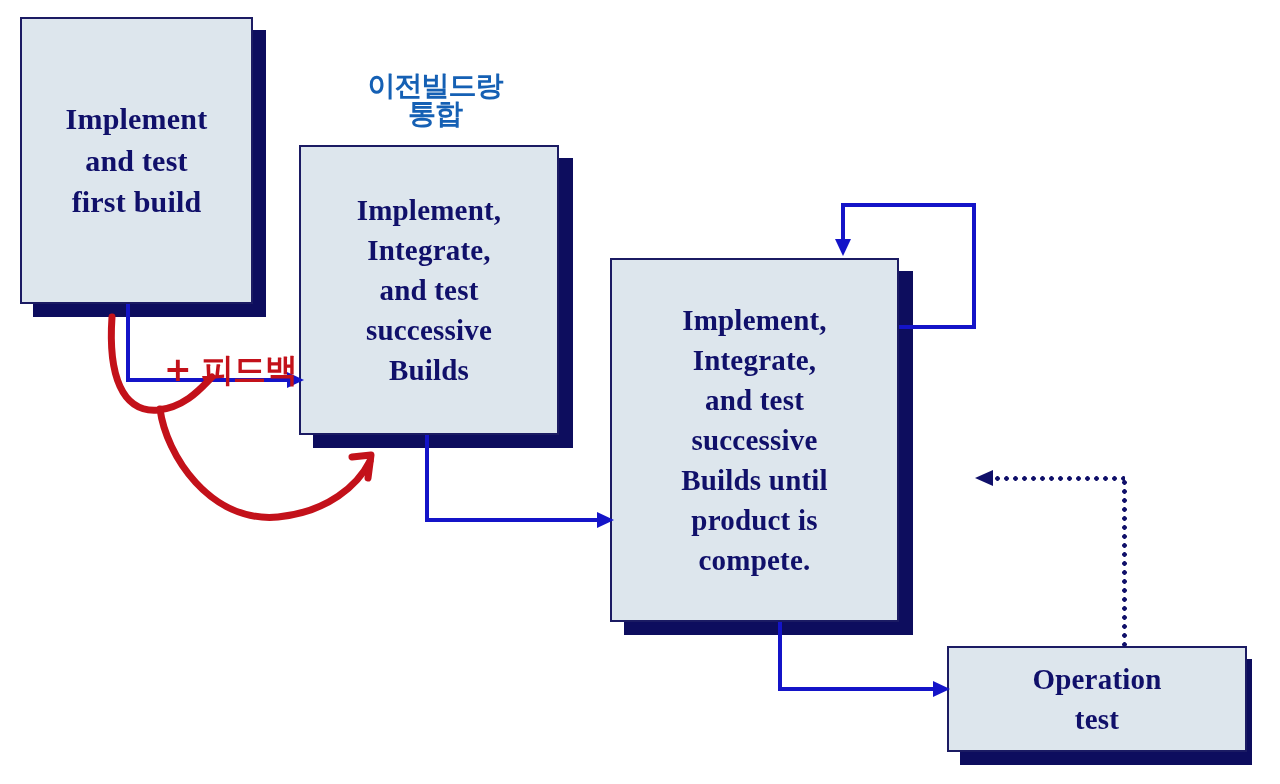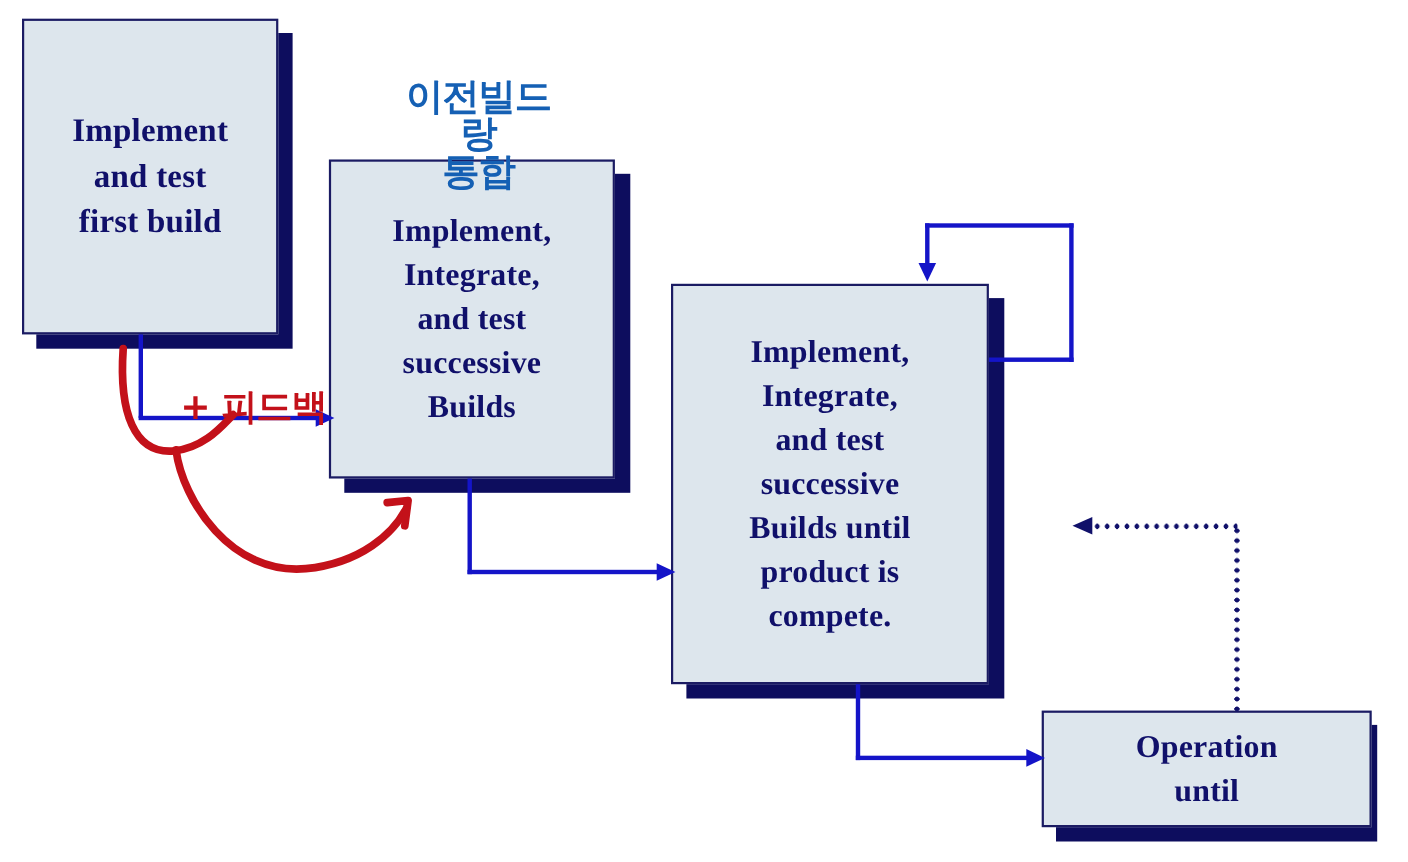--- a/index.html
+++ b/index.html
@@ -100,23 +100,22 @@
     position: absolute;
     z-index: 9;
     font-family: "DejaVu Sans", sans-serif;
     font-weight: bold;
     line-height: 1.0;
     text-align: center;
     white-space: pre-line;
   }
   .hw-blue {
     color: #1560b4;
-    font-size: 34px;
+    font-size: 28px;
     letter-spacing: -1px;
-    font-family: Liberation Serif, serif;
   }
   .hw-red {
     color: #c3111a;
     font-size: 33px;
     letter-spacing: -1px;
     margin-top: 40px;
   }
   .hw-svg { position: absolute; z-index: 8; overflow: visible; }
 </style>
 </head>
@@ -148,21 +147,21 @@
 Integrate,
 and test
 successive
 Builds until
 product is
 compete.</div>
   </div>
 
   <div class="proc-box" style="left:947px; top:646px; width:300px; height:106px;">
     <div class="label" style="font-size:29px;">Operation
-until</div>
+test</div>
   </div>
 
   <div class="conn conn-v" style="left:126px; top:304px; height:76px;"></div>
   <div class="conn conn-h" style="left:126px; top:378px; width:167px;"></div>
   <div class="arrow-right" style="left:287px; top:372px;"></div>
 
   <div class="conn conn-v" style="left:425px; top:435px; height:87px;"></div>
   <div class="conn conn-h" style="left:425px; top:518px; width:180px;"></div>
   <div class="arrow-right" style="left:597px; top:512px;"></div>
 

